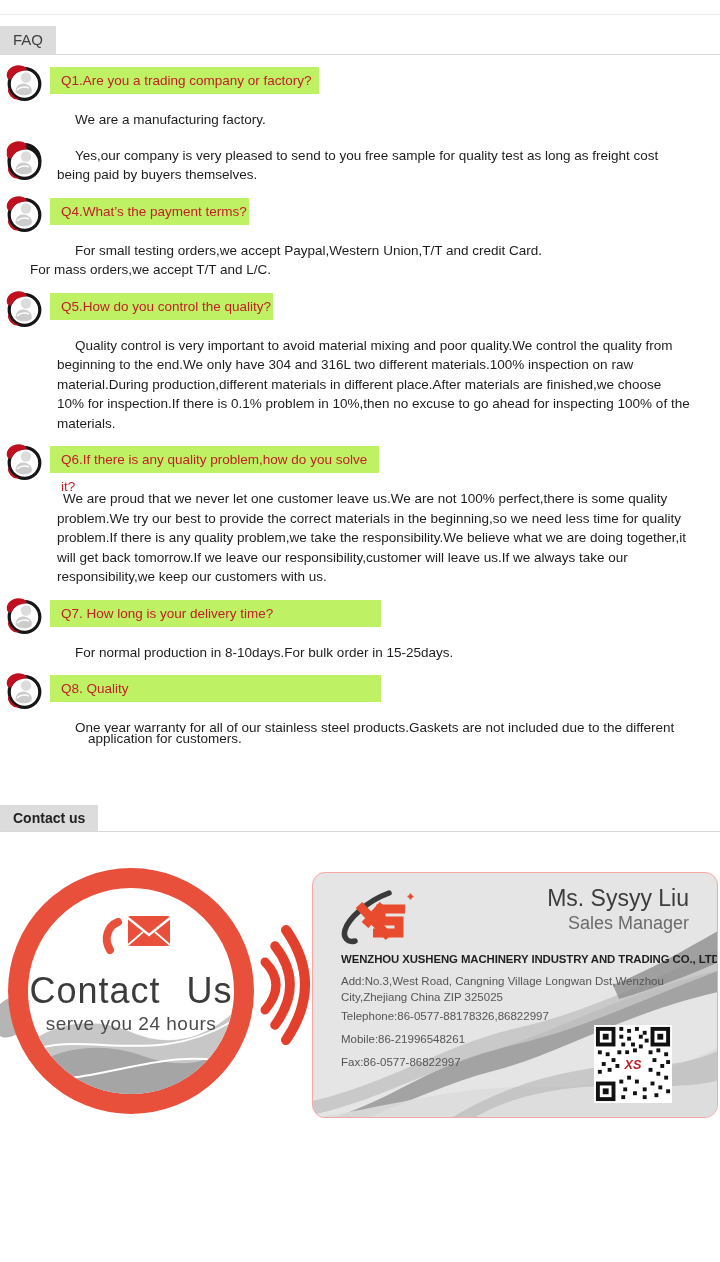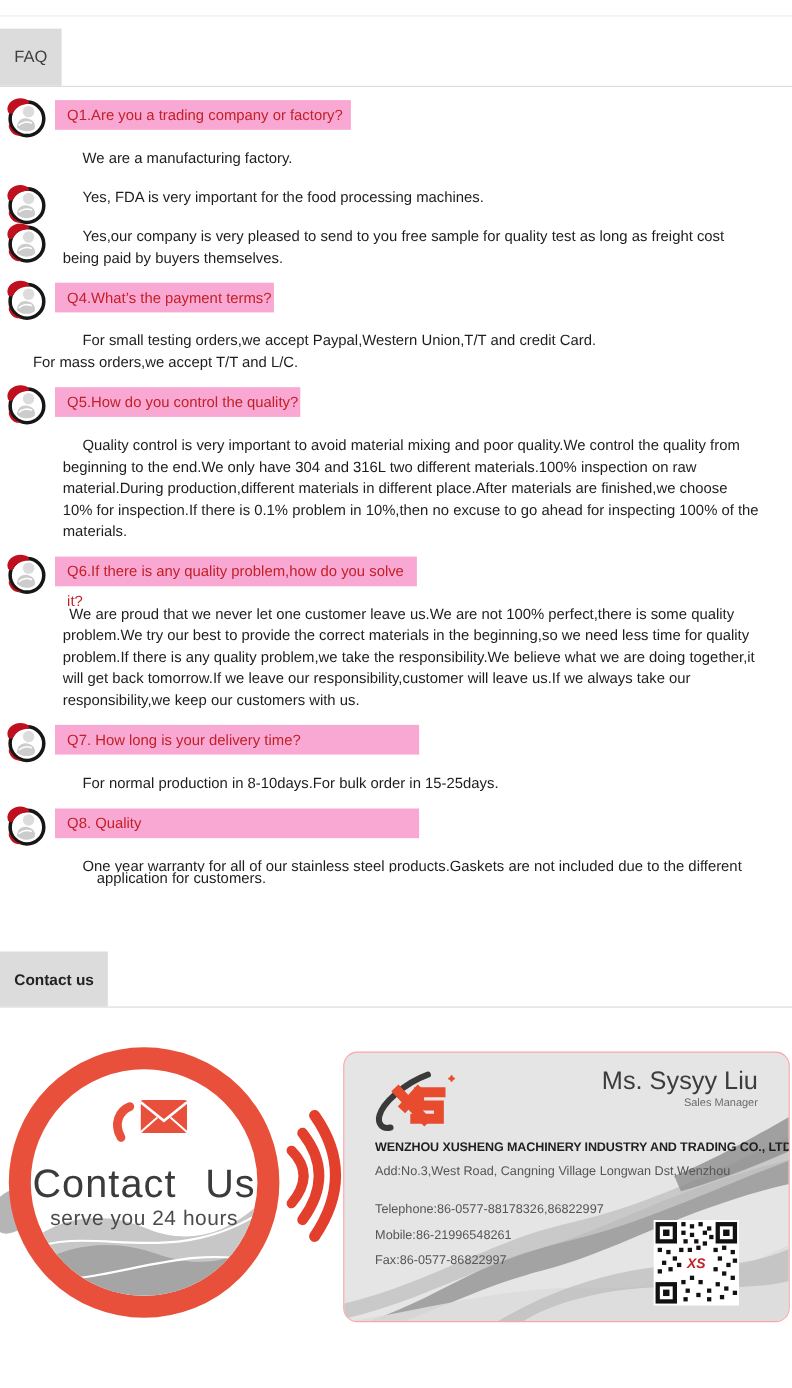--- a/index.html
+++ b/index.html
@@ -2,28 +2,28 @@
 <html><head>
 <meta charset="utf-8">
 <style>
   html,body{margin:0;padding:0;background:#fff;}
   body{width:720px;height:1262px;overflow:hidden;font-family:"Liberation Sans",sans-serif;color:#222;position:relative;}
 
   
   .top-line{margin-top:14px;border-top:1px solid #ececec;}
   .section-head{border-bottom:1px solid #d9d9d9;margin-top:11px;}
   .tab{display:inline-block;background:#dcdcdc;color:#3f3f3f;font-size:15px;
-       padding:12px 13px;height:28px;line-height:28px;vertical-align:bottom;}
+       padding:0 13px;height:28px;line-height:28px;vertical-align:bottom;}
   .tab.bold{font-weight:bold;color:#222;font-size:14px;height:26px;line-height:26px;}
 
   
   .faq-list{margin-top:12px;}
   .faq-item{position:relative;margin-bottom:13px;}
   .faq-ico{position:absolute;left:3px;top:-5px;width:40px;height:40px;}
-  .q-bar{margin-left:50px;background:#f9a8d4;height:27px;line-height:27px;
+  .q-bar{margin-left:50px;background:#bef264;height:27px;line-height:27px;
          padding-left:11px;color:#c22026;font-size:13.5px;}
   .q1 .q-bar{width:258px;} .q2 .q-bar{width:293px;} .q3 .q-bar{width:245px;}
   .q4 .q-bar{width:188px;} .q5 .q-bar{width:212px;} .q6 .q-bar{width:318px;}
   .q7 .q-bar{width:320px;} .q8 .q-bar{width:320px;}
   .ans{margin:16px 28px 0 57px;font-size:13.5px;line-height:19.5px;color:#1d1d1d;text-indent:18px;}
   .ans.noindent{margin-left:75px;text-indent:0;}
   .ans-line{margin:0 28px 0 75px;font-size:13.5px;line-height:19.5px;color:#1d1d1d;}
   .ans-line + .ans-line{margin-top:0;margin-left:30px;}
   .q6 .ans{text-indent:6px;}
   .clip{height:31px;overflow:hidden;}
@@ -41,21 +41,21 @@
   .left-wave{position:absolute;left:0;top:152px;width:18px;height:50px;z-index:1;}
   .arcs{position:absolute;left:252px;top:80px;width:62px;height:132px;z-index:1;}
 
   
   .card{position:absolute;left:312px;top:32px;width:404px;height:244px;background:#e5e5e5;
         border:1px solid #fca5a5;border-radius:13px;z-index:3;overflow:hidden;}
   .card-waves{position:absolute;inset:0;z-index:0;}
   .card-logo{position:absolute;left:20px;top:12px;z-index:1;}
   .person{position:absolute;right:28px;top:12px;text-align:right;z-index:1;}
   .person-name{font-size:23px;color:#3c3c3c;}
-  .person-title{font-size:10px;color:#6b6b6b;margin-top:1px;}
+  .person-title{font-size:18px;color:#6b6b6b;margin-top:1px;}
   .company{position:absolute;left:28px;top:80px;font-size:11.4px;font-weight:bold;color:#1f1f1f;
            letter-spacing:-0.1px;white-space:nowrap;z-index:1;}
   .addr{position:absolute;left:28px;top:100px;font-size:11.5px;color:#555;line-height:16px;z-index:1;}
   .tel{position:absolute;left:28px;top:137px;font-size:11.5px;color:#555;z-index:1;}
   .mob{position:absolute;left:28px;top:160px;font-size:11.5px;color:#555;z-index:1;}
   .fax{position:absolute;left:28px;top:183px;font-size:11.5px;color:#555;z-index:1;}
   .qr{position:absolute;left:281px;top:152px;width:78px;height:78px;z-index:1;}
 </style>
 </head>
 <body>
@@ -84,21 +84,20 @@
         <use href="#logo-ico"></use>
       </svg>
     <div class="q-bar">Q1.Are you a trading company or factory?</div>
     <div class="ans noindent">We are a manufacturing factory.</div>
   </div>
 
   <div class="faq-item q2">
     <svg class="faq-ico">
         <use href="#logo-ico"></use>
       </svg>
-    <div class="ans noindent">Yes, FDA is very important for the food processing machines.</div>
   </div>
 
   <div class="faq-item q3">
     <svg class="faq-ico">
         <use href="#logo-ico"></use>
       </svg>
     <div class="ans">Yes,our company is very pleased to send to you free sample for quality test as long as freight cost being paid by buyers themselves.</div>
   </div>
 
   <div class="faq-item q4">
@@ -199,20 +198,21 @@
     </svg>
 
     <div class="person">
       <div class="person-name">Ms. Sysyy Liu</div>
       <div class="person-title">Sales Manager</div>
     </div>
 
     <div class="company">WENZHOU XUSHENG MACHINERY INDUSTRY AND TRADING CO., LTD.</div>
     <div class="addr">
       <div>Add:No.3,West Road, Cangning Village Longwan Dst,Wenzhou</div>
+      <div>City,Zhejiang China ZIP 325025</div>
     </div>
     <div class="tel">Telephone:86-0577-88178326,86822997</div>
     <div class="mob">Mobile:86-21996548261</div>
     <div class="fax">Fax:86-0577-86822997</div>
 
     <svg class="qr" viewBox="0 0 80 80">
       <rect x="0" y="0" width="80" height="80" fill="#fff"></rect>
       <g fill="#111">
         <rect x="2" y="2" width="20" height="20"></rect>
           <rect x="58" y="2" width="20" height="20"></rect>

